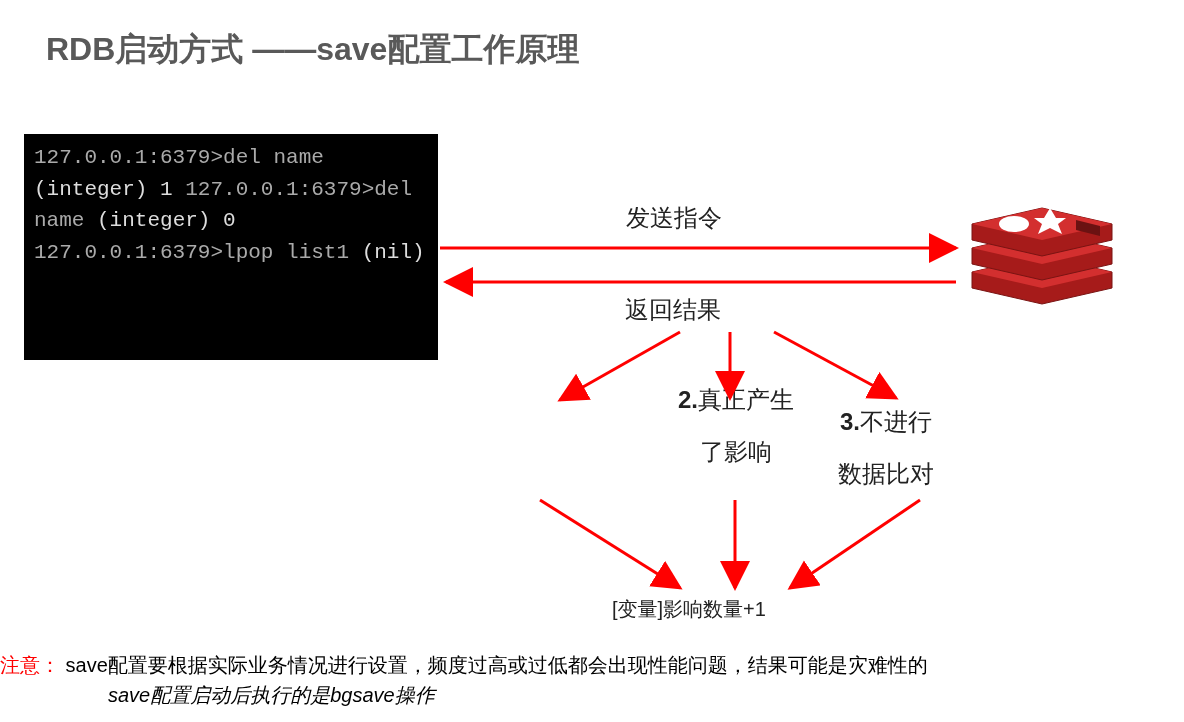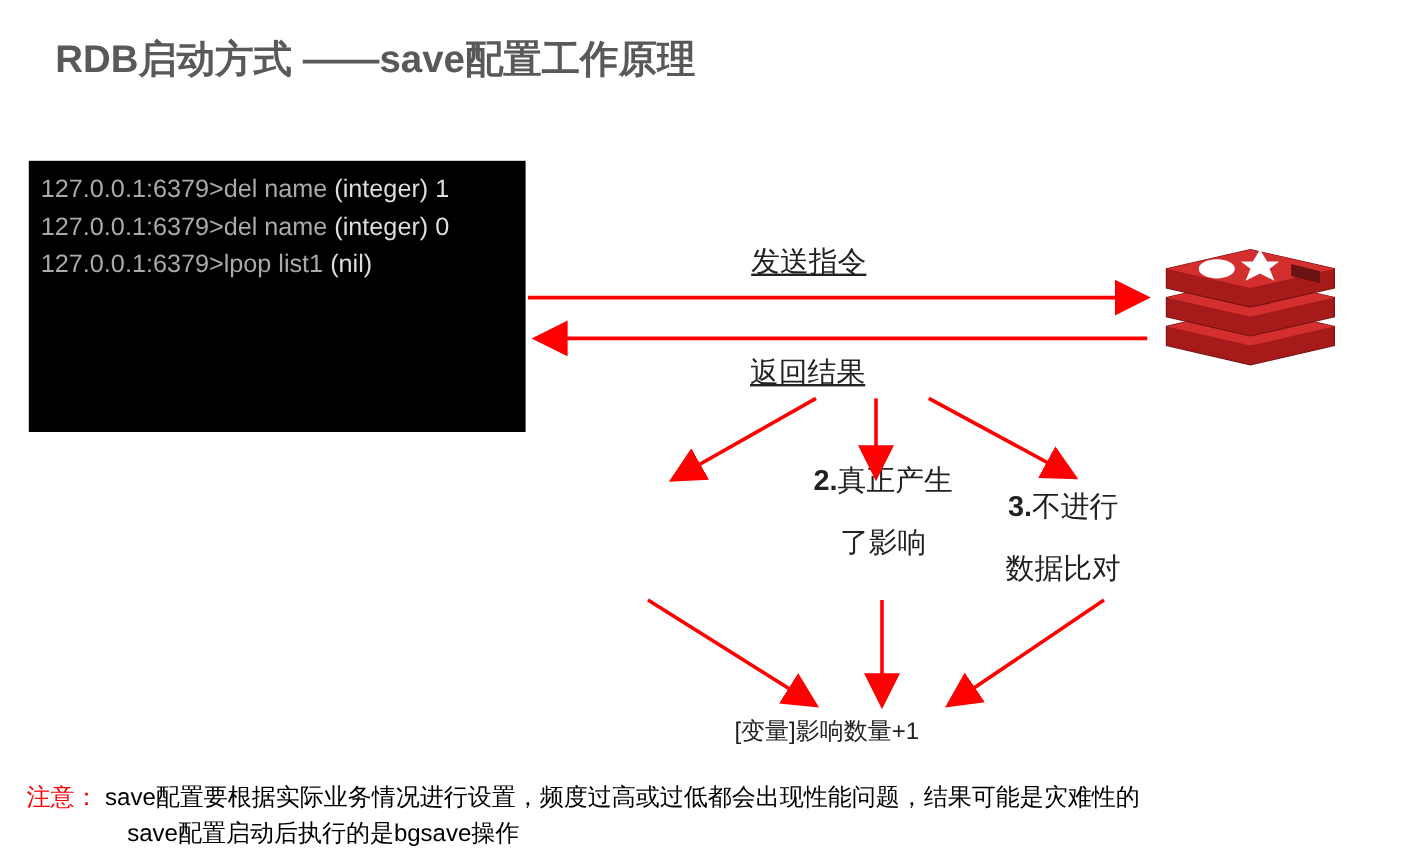--- a/index.html
+++ b/index.html
@@ -1,27 +1,27 @@
 <!DOCTYPE html>
 <html><head>
   <meta charset="utf-8">
   <style>
     * { margin: 0; padding: 0; box-sizing: border-box; }
     body { width: 1184px; height: 722px; background: #fff; font-family: "Microsoft YaHei", "SimSun", Arial, sans-serif; position: relative; overflow: hidden; }
     .title { position: absolute; top: 28px; left: 46px; font-size: 32px; font-weight: bold; color: #595959; }
-    .terminal { position: absolute; top: 134px; left: 24px; width: 414px; height: 226px; background: #000; color: #fff; font-size: 21px; padding: 8px 10px; line-height: 1.5; }
+    .terminal { position: absolute; top: 134px; left: 24px; width: 414px; height: 226px; background: #000; color: #fff; font-size: 21px; padding: 8px 10px; line-height: 1.5; font-family: Liberation Mono, monospace; }
     .terminal .prompt { color: #aaa; }
     .terminal .out { color: #ddd; }
     .redis-icon { position: absolute; top: 184px; left: 962px; }
-    .arrow-label { position: absolute; font-size: 24px; color: #222; text-decoration: underline; }
+    .arrow-label { position: absolute; font-size: 24px; color: #222; }
     .flow-item { position: absolute; font-size: 24px; color: #222; text-align: center; width: 180px; }
     .flow-item .num { font-weight: bold; }
     .flow-item .line2 { margin-top: 20px; }
     .bottom-text { position: absolute; font-size: 20px; color: #222; text-align: right; }
-    .note { position: absolute; left: 0; bottom: 12px; font-size: 20px; line-height: 1.5; padding-left: 22px; }
+    .note { position: absolute; left: 0; bottom: 12px; font-size: 20px; line-height: 1.5; }
     .note-label { color: #ff0000; }
     svg.arrows { position: absolute; top: 0; left: 0; width: 1184px; height: 722px; pointer-events: none; }
   </style>
 </head>
 <body>
 
 <div class="title">RDB启动方式 ——save配置工作原理</div>
 
 <div class="terminal">
   <span class="prompt">127.0.0.1:6379&gt;del name </span><span class="out"> (integer) 1 </span><span class="prompt"> 127.0.0.1:6379&gt;del name </span><span class="out">(integer) 0 </span><span class="prompt"> 127.0.0.1:6379&gt;lpop list1 </span><span class="out"> (nil)</span>
@@ -72,14 +72,14 @@
   <line x1="774" y1="332" x2="896" y2="398" stroke="#ff0000" stroke-width="3" marker-end="url(#arrR)"></line>
   <line x1="540" y1="500" x2="680" y2="588" stroke="#ff0000" stroke-width="3" marker-end="url(#arrR)"></line>
   <line x1="735" y1="500" x2="735" y2="588" stroke="#ff0000" stroke-width="3" marker-end="url(#arrR)"></line>
   <line x1="920" y1="500" x2="790" y2="588" stroke="#ff0000" stroke-width="3" marker-end="url(#arrR)"></line>
 </svg>
 
 <div class="note">
   <div>
     <span class="note-label" style="margin-left:0px;">注意：</span><span> save配置要根据实际业务情况进行设置，频度过高或过低都会出现性能问题，结果可能是灾难性的</span>
   </div>
-  <div style="margin-left:84px;">save配置启动后执行的是bgsave操作</div>
+  <div style="margin-left:108px;font-style:italic;">save配置启动后执行的是bgsave操作</div>
 </div>
 
 </body></html>

